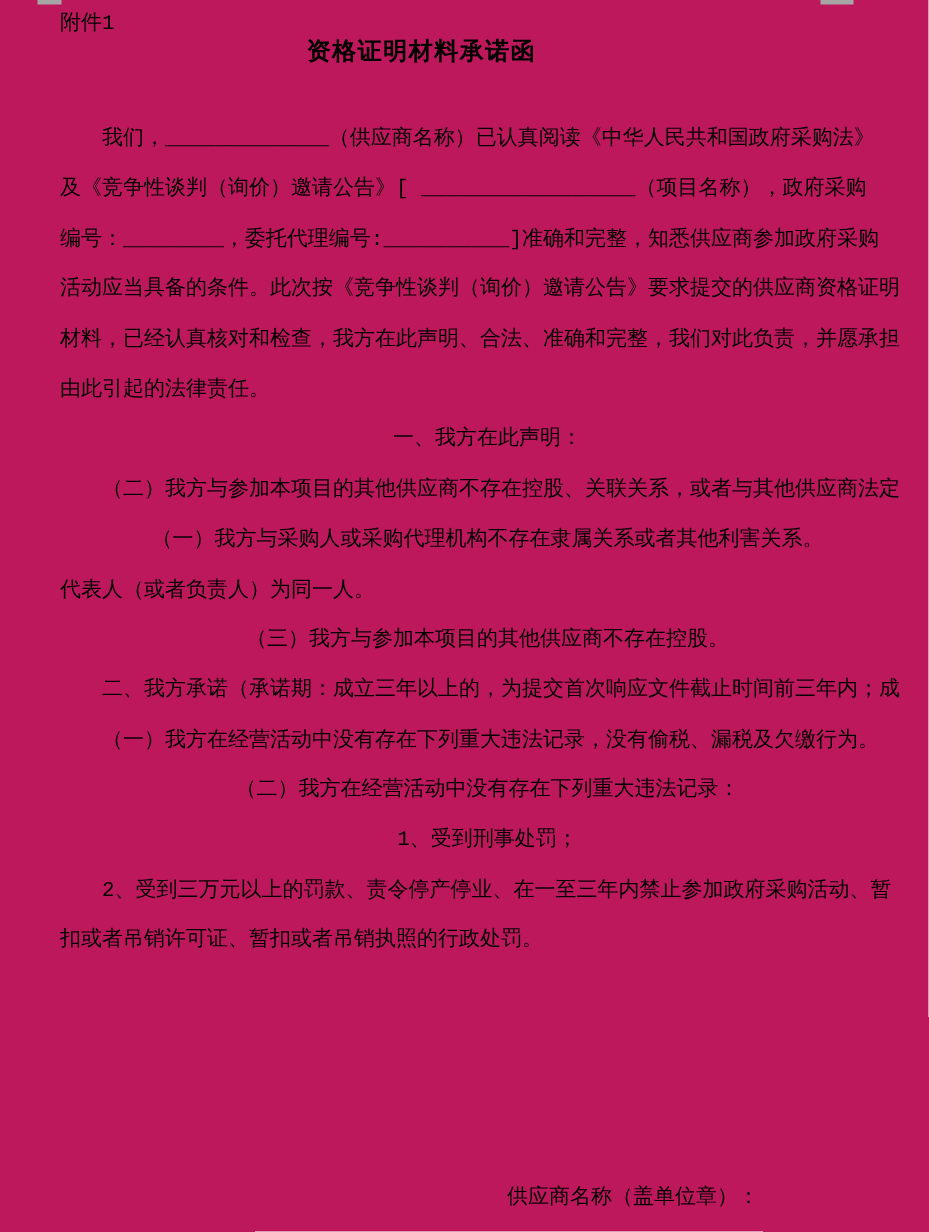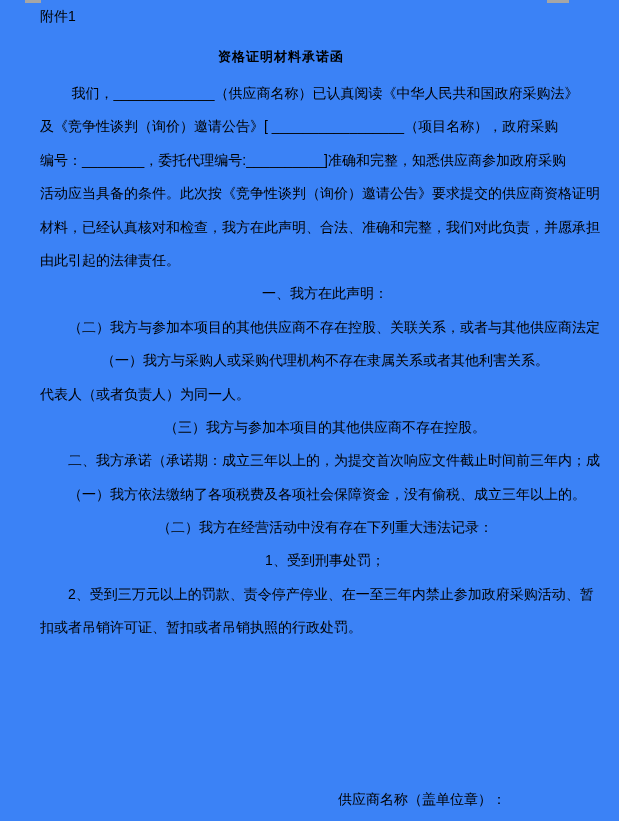--- a/index.html
+++ b/index.html
@@ -4,23 +4,23 @@
 <style>
   html, body {
     margin: 0;
     padding: 0;
     background: #ffffff;
   }
   .page {
     position: relative;
     width: 619px;
     height: 821px;
-    background: #3b82f6;
+    background: #be185d;
     overflow: hidden;
-    font-family: Liberation Sans, sans-serif;
+    font-family: Liberation Mono, monospace;
     color: #000000;
   }
   .edge-mark {
     position: absolute;
     top: 0;
     height: 3px;
     background: #a6a6a6;
   }
   .edge-mark.left  { left: 25px;  width: 16px; }
   .edge-mark.right { left: 547px; width: 22px; }
@@ -29,24 +29,24 @@
     position: absolute;
     left: 40px;
     top: 7px;
     font-size: 14px;
     line-height: 18px;
     white-space: pre;
   }
   .doc-title {
     position: absolute;
     left: 0;
-    top: 48px;
+    top: 24px;
     width: 562px;
     text-align: center;
-    font-size: 13px;
+    font-size: 16px;
     font-weight: bold;
     letter-spacing: 1px;
   }
   .doc-body {
     position: absolute;
     left: 40px;
     top: 77px;
     width: 542px;
     font-size: 14px;
     line-height: 33.4px;
@@ -90,21 +90,21 @@
     <div class="line">编号：________，委托代理编号:__________]准确和完整，知悉供应商参加政府采购</div>
     <div class="line">活动应当具备的条件。此次按《竞争性谈判（询价）邀请公告》要求提交的供应商资格证明</div>
     <div class="line">材料，已经认真核对和检查，我方在此声明、合法、准确和完整，我们对此负责，并愿承担</div>
     <div class="line">由此引起的法律责任。</div>
     <div class="line indent">一、我方在此声明：</div>
     <div class="line indent">（二）我方与参加本项目的其他供应商不存在控股、关联关系，或者与其他供应商法定</div>
     <div class="line indent">（一）我方与采购人或采购代理机构不存在隶属关系或者其他利害关系。</div>
     <div class="line">代表人（或者负责人）为同一人。</div>
     <div class="line indent">（三）我方与参加本项目的其他供应商不存在控股。</div>
     <div class="line indent">二、我方承诺（承诺期：成立三年以上的，为提交首次响应文件截止时间前三年内；成</div>
-    <div class="line indent">（一）我方依法缴纳了各项税费及各项社会保障资金，没有偷税、成立三年以上的。</div>
+    <div class="line indent">（一）我方在经营活动中没有存在下列重大违法记录，没有偷税、漏税及欠缴行为。</div>
     <div class="line indent">（二）我方在经营活动中没有存在下列重大违法记录：</div>
     <div class="line indent">1、受到刑事处罚；</div>
     <div class="line indent">2、受到三万元以上的罚款、责令停产停业、在一至三年内禁止参加政府采购活动、暂</div>
     <div class="line">扣或者吊销许可证、暂扣或者吊销执照的行政处罚。</div>
   </div>
 
   <div class="signature-block">
     <div class="sig-line">供应商名称（盖单位章）：</div>
     
     

